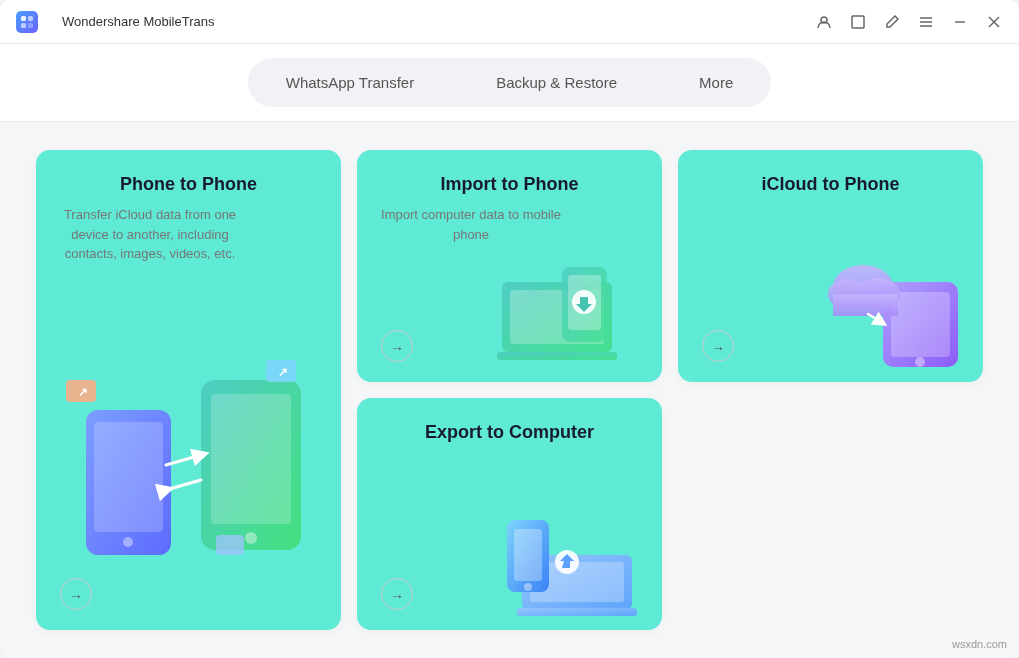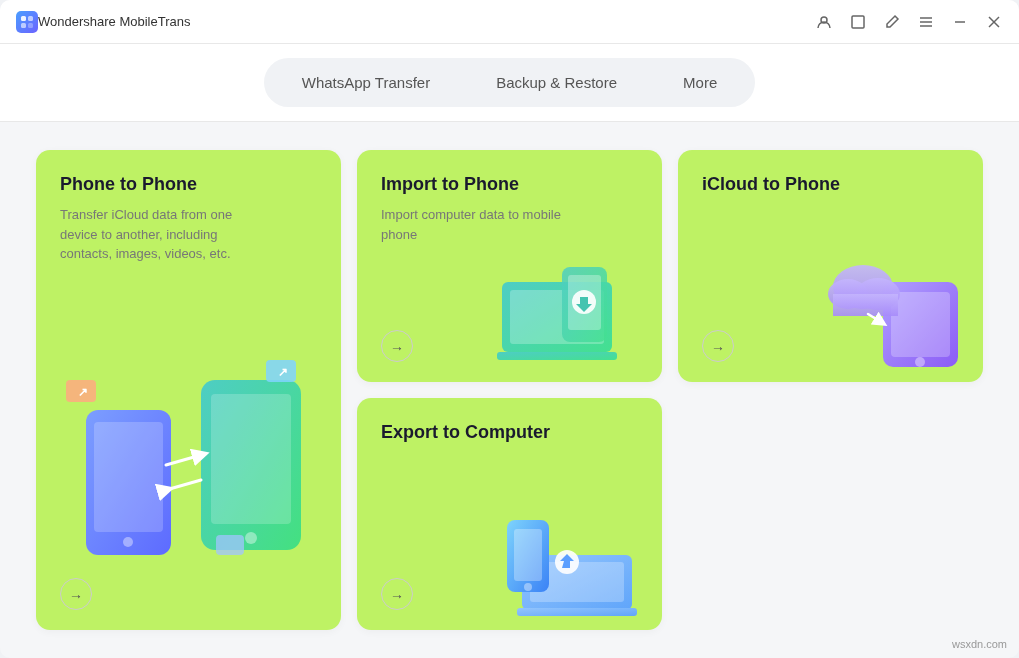--- a/index.html
+++ b/index.html
@@ -30,21 +30,21 @@
       display: flex;
       align-items: center;
       padding: 0 16px;
       border-bottom: 1px solid #e8e8e8;
       flex-shrink: 0;
     }
 
     .title-bar-left {
       display: flex;
       align-items: center;
-      gap: 0;
+      gap: 24px;
       flex: 1;
     }
 
     .app-logo {
       width: 22px;
       height: 22px;
       background: linear-gradient(135deg, #4a9eff, #6c63ff);
       border-radius: 5px;
       display: flex;
       align-items: center;
@@ -86,21 +86,21 @@
       border-bottom: 1px solid #e8e8e8;
       flex-shrink: 0;
     }
 
     .nav-tabs {
       display: flex;
       align-items: center;
       background: #f0f2f5;
       border-radius: 30px;
       padding: 6px;
-      gap: 2px;
+      gap: 18px;
     }
 
     .nav-tab {
       padding: 10px 32px;
       border-radius: 24px;
       font-size: 15px;
       font-weight: 500;
       cursor: pointer;
       color: #555;
       background: transparent;
@@ -122,28 +122,29 @@
 
     .cards-grid {
       display: grid;
       grid-template-columns: 1fr 1fr 1fr;
       grid-template-rows: 1fr 1fr;
       gap: 16px;
       height: 100%;
     }
 
     .card {
-      background: #bef264;
+      background: #5eead4;
       border-radius: 14px;
       padding: 24px 24px 20px;
       position: relative;
       overflow: hidden;
       cursor: pointer;
       transition: box-shadow 0.2s;
       box-shadow: 0 2px 8px rgba(0,0,0,0.04);
+      text-align: center;
     }
 
     .card-large {
       grid-row: span 2;
     }
 
     .card-title {
       font-size: 18px;
       font-weight: 700;
       color: #1a1a2e;

